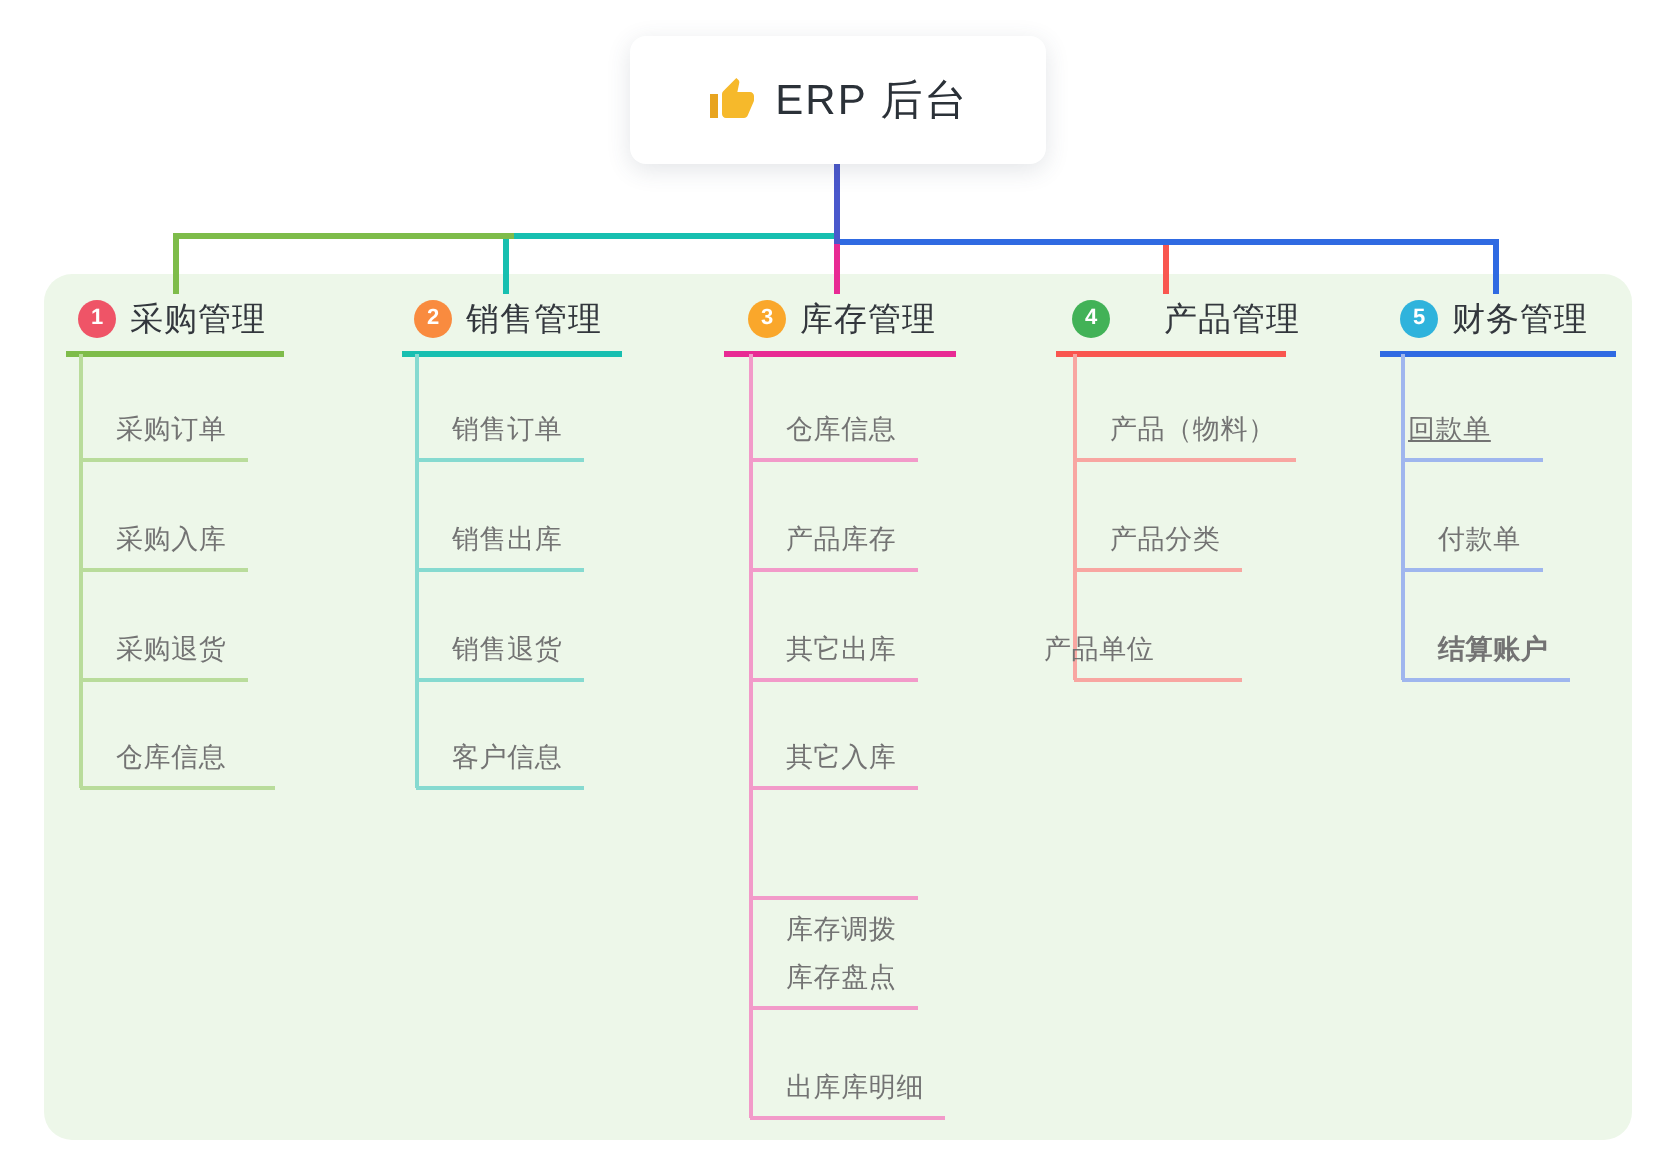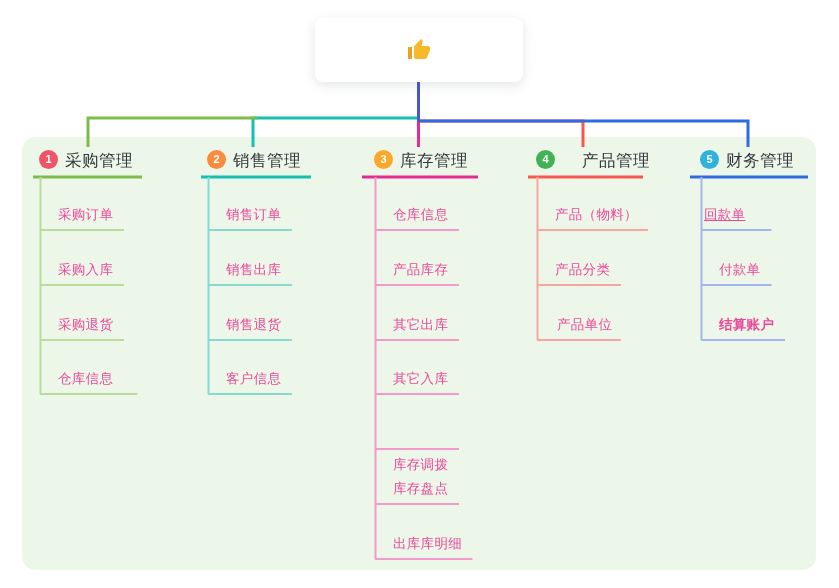--- a/index.html
+++ b/index.html
@@ -8,21 +8,21 @@
   .panel{position:absolute;left:22px;top:137px;width:794px;height:433px;border-radius:14px;}
   #wires{position:absolute;left:0;top:0;width:839px;height:588px;pointer-events:none;}
   .root-node{position:absolute;left:315px;top:18px;width:208px;height:64px;background:#ffffff;
     border-radius:8px;box-shadow:0 3px 12px rgba(60,70,90,.14);display:flex;align-items:center;
     justify-content:center;gap:10px;}
   .root-label{font-size:21px;color:#2b3138;font-weight:500;letter-spacing:1px;}
   .badge{position:absolute;width:19px;height:19px;border-radius:50%;color:#fff;font-size:11px;
     font-weight:bold;display:flex;align-items:center;justify-content:center;line-height:1;}
   .branch-label{position:absolute;font-size:16.5px;font-weight:500;color:#33373d;
     letter-spacing:.5px;white-space:nowrap;height:22px;line-height:22px;}
-  .child-label{position:absolute;font-size:13.5px;color:#ec4899;white-space:nowrap;
+  .child-label{position:absolute;font-size:13.5px;color:#737373;white-space:nowrap;
     height:20px;line-height:20px;letter-spacing:.3px;}
   .node-hit{cursor:default;}
 </style>
 </head>
 <body>
 
 <div class="canvas">
   <div class="panel" id="panel" style="background: rgb(237, 247, 233);"></div>
   <svg id="wires" width="839" height="588" viewBox="0 0 839 588" xmlns="http://www.w3.org/2000/svg">
       <path d="M418 121 H583 V147" stroke="#f9564f" stroke-width="3" fill="none"></path>
@@ -62,20 +62,21 @@
       <path d="M701 230 H771.5" stroke="#9fb6ee" stroke-width="2" fill="none"></path>
       <path d="M701 285 H771.5" stroke="#9fb6ee" stroke-width="2" fill="none"></path>
       <path d="M701 340 H785" stroke="#9fb6ee" stroke-width="2" fill="none"></path>
     </svg>
 
   <div class="root-node node-hit">
     <svg width="24" height="24" viewBox="0 0 24 24">
       <path fill="#f6b92b" d="M1 21h4V9H1v12zM23 10c0-1.1-.9-2-2-2h-6.31l.95-4.57.03-.32c0-.41-.17-.79-.44-1.06L14.17 1 7.59 7.59C7.22 7.95 7 8.45 7 9v10c0 1.1.9 2 2 2h9c.83 0 1.54-.5 1.84-1.22l3.02-7.05c.09-.23.14-.47.14-.73v-2z"></path>
       <path fill="#e8a41f" d="M1 21h4V9H1v12z"></path>
     </svg>
+    <span class="root-label">ERP 后台</span>
   </div>
 
   <div id="nodes">
       <div class="badge node-hit" style="left: 39px; top: 150px; background: rgb(239, 84, 103);">1</div>
       <div class="branch-label node-hit" style="left: 65px; top: 149px;">采购管理</div>
       <div class="child-label node-hit" style="left: 58px; top: 205px;">采购订单</div>
       <div class="child-label node-hit" style="left: 58px; top: 260px;">采购入库</div>
       <div class="child-label node-hit" style="left: 58px; top: 315px;">采购退货</div>
       <div class="child-label node-hit" style="left: 58px; top: 369px;">仓库信息</div>
       <div class="badge node-hit" style="left: 207px; top: 150px; background: rgb(249, 139, 63);">2</div>
@@ -90,20 +91,20 @@
       <div class="child-label node-hit" style="left: 393px; top: 260px;">产品库存</div>
       <div class="child-label node-hit" style="left: 393px; top: 315px;">其它出库</div>
       <div class="child-label node-hit" style="left: 393px; top: 369px;">其它入库</div>
       <div class="child-label node-hit" style="left: 393px; top: 424px; margin-top: 31px;">库存调拨</div>
       <div class="child-label node-hit" style="left: 393px; top: 479px;">库存盘点</div>
       <div class="child-label node-hit" style="left: 393px; top: 534px;">出库库明细</div>
       <div class="badge node-hit" style="left: 536px; top: 150px; background: rgb(66, 178, 87);">4</div>
       <div class="branch-label node-hit" style="left: 562px; top: 149px; margin-left: 20px;">产品管理</div>
       <div class="child-label node-hit" style="left: 555px; top: 205px;">产品（物料）</div>
       <div class="child-label node-hit" style="left: 555px; top: 260px;">产品分类</div>
-      <div class="child-label node-hit" style="left: 557px; top: 315px;">产品单位</div>
+      <div class="child-label node-hit" style="left: 522px; top: 315px;">产品单位</div>
       <div class="badge node-hit" style="left: 700px; top: 150px; background: rgb(47, 179, 220);">5</div>
       <div class="branch-label node-hit" style="left: 726px; top: 149px;">财务管理</div>
       <div class="child-label node-hit" style="left: 704px; top: 205px; text-decoration: underline;">回款单</div>
       <div class="child-label node-hit" style="left: 719px; top: 260px;">付款单</div>
       <div class="child-label node-hit" style="left: 719px; top: 315px; font-weight: bold;">结算账户</div>
     </div>
 </div>
 
 </body></html>

